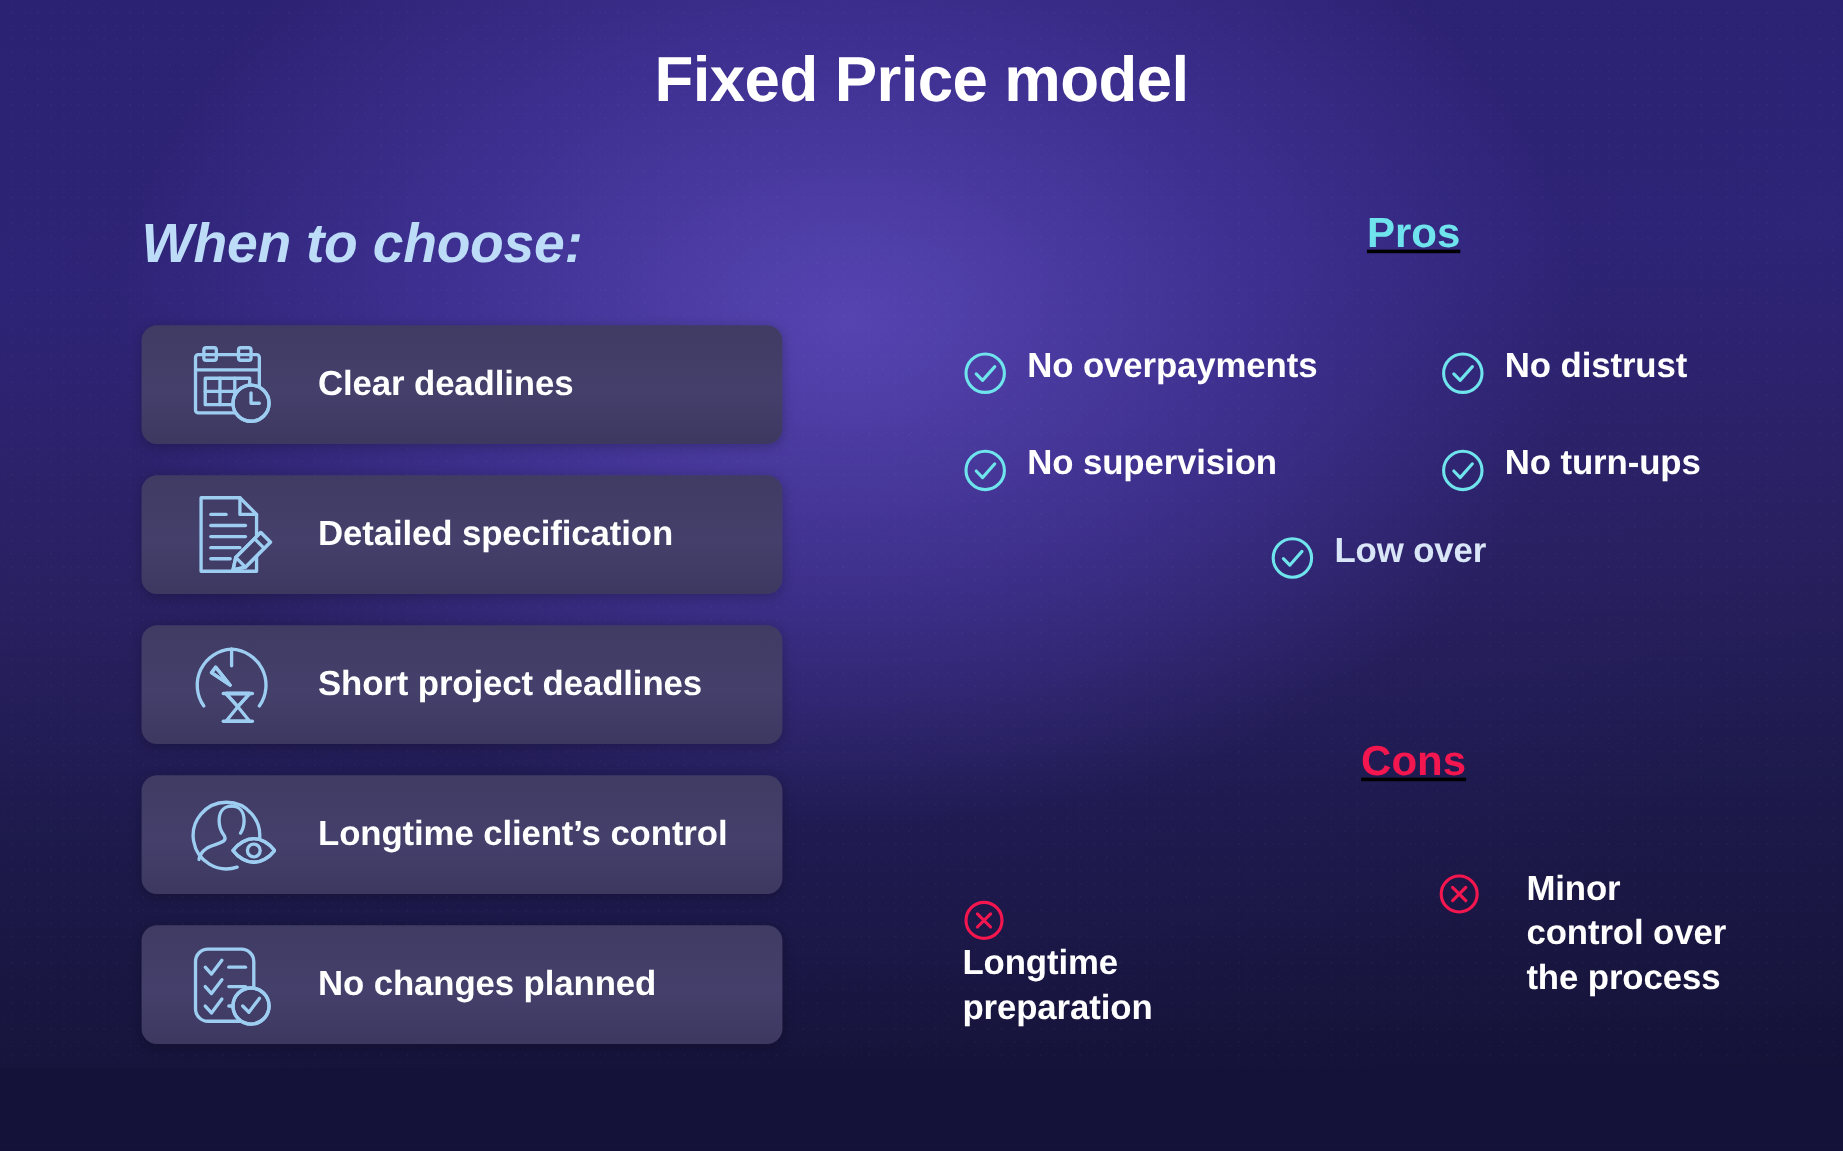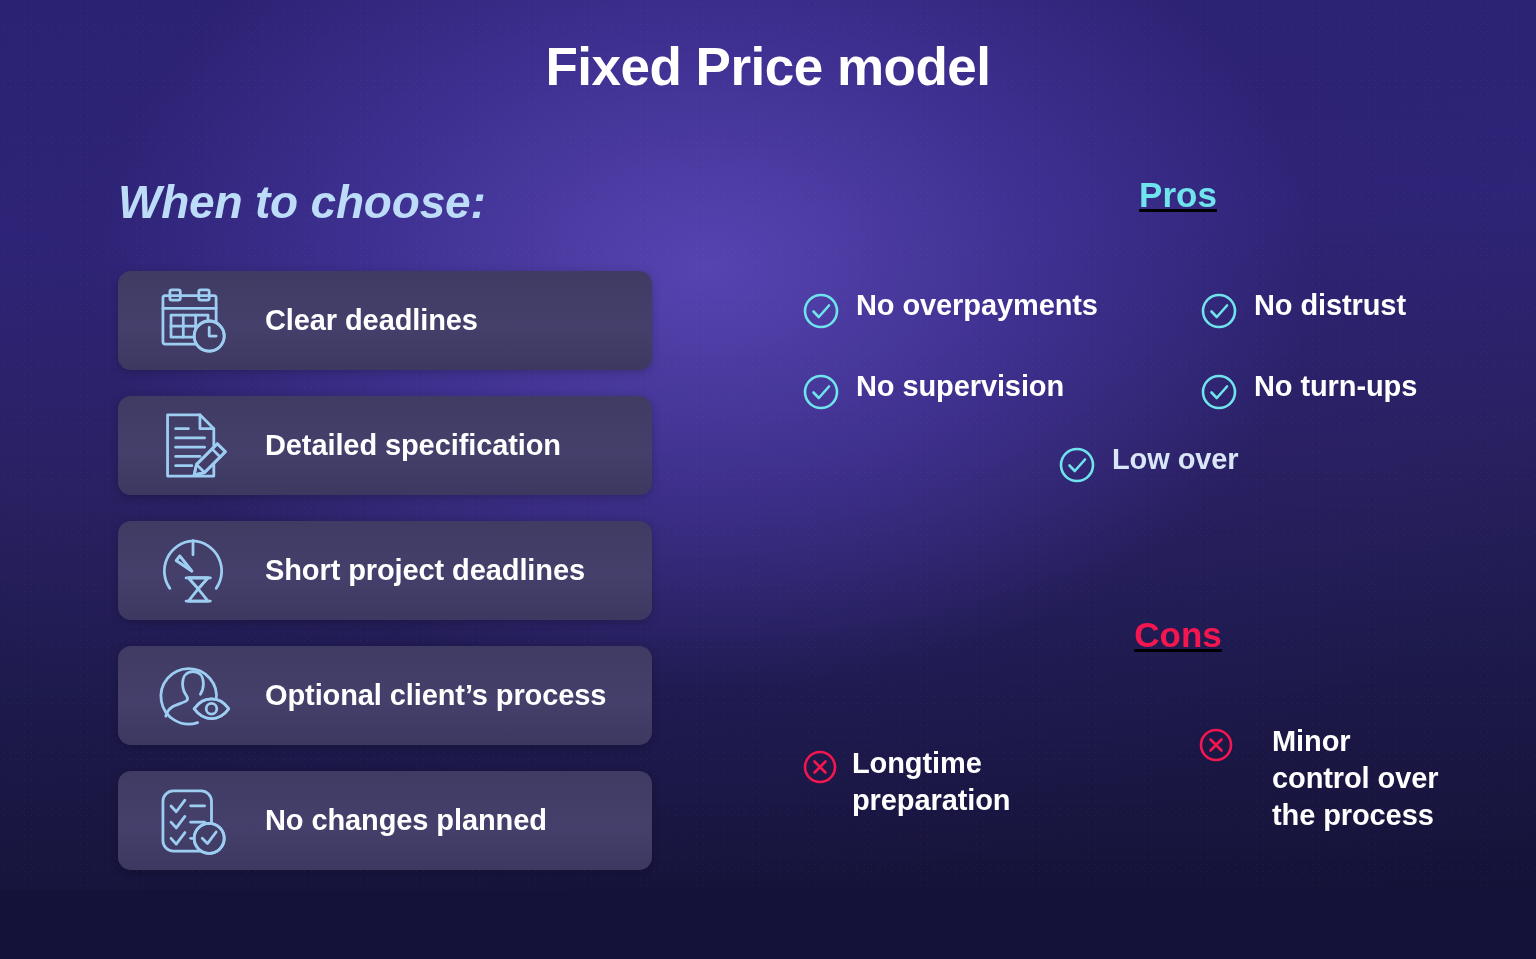--- a/index.html
+++ b/index.html
@@ -202,21 +202,21 @@
         <span class="card-icon">
           <svg viewBox="0 0 64 64" fill="none" stroke="#9ecdf2" stroke-width="2.4" stroke-linecap="round" stroke-linejoin="round">
             <path d="M52 36 A24 24 0 1 0 36 55"></path>
             <path d="M32 11 c-6 0 -9 4.5 -9 10.5 c0 5 2 8.5 3.5 10.5 c1 1.5 1 3 0 4 c-2 2 -9 3 -12.5 5.5 c-3 2 -5 5 -5.5 8"></path>
             <path d="M32 11 c6 0 9 4.5 9 10.5 c0 4 -1.3 7 -2.6 9"></path>
             <path d="M33 43 c4 -5.5 10 -8.5 15 -8.5 c5 0 11 3 15 8.5 c-4 5.5 -10 8.5 -15 8.5 c-5 0 -11 -3 -15 -8.5 Z" fill="#413d66"></path>
             <path d="M33 43 c4 -5.5 10 -8.5 15 -8.5 c5 0 11 3 15 8.5 c-4 5.5 -10 8.5 -15 8.5 c-5 0 -11 -3 -15 -8.5 Z"></path>
             <circle cx="48" cy="43" r="4.6"></circle>
           </svg>
         </span>
-        <span class="card-label">Optional client’s process</span>
+        <span class="card-label">Longtime client’s control</span>
       </div>
 
       <div class="card">
         <span class="card-icon">
           <svg viewBox="0 0 64 64" fill="none" stroke="#9ecdf2" stroke-width="2.4" stroke-linecap="round" stroke-linejoin="round">
             <rect x="6" y="6" width="42" height="52" rx="9"></rect>
             <polyline points="13,19 17.5,24 25,14"></polyline>
             <polyline points="13,33 17.5,38 25,28"></polyline>
             <polyline points="13,47 17.5,52 25,42"></polyline>
             <line x1="30" y1="19" x2="42" y2="19"></line>
@@ -288,21 +288,21 @@
         </span>
         <span class="txt">Low over</span>
       </div>
 
     </div>
 
     <div class="cons-heading" style="margin-top:188px;">Cons</div>
 
     <div class="cons-block">
 
-      <div class="item cons-item wrap" style="left:42px; top:72px; width:260px;">
+      <div class="item cons-item wrap" style="left:42px; top:72px; width:260px;flex-direction:column;">
         <span class="bullet">
           <svg width="36" height="36" viewBox="0 0 36 36" fill="none" stroke="#f4164f" stroke-width="2.6" stroke-linecap="round" stroke-linejoin="round">
             <circle cx="18" cy="18" r="15"></circle>
             <line x1="12.5" y1="12.5" x2="23.5" y2="23.5"></line>
             <line x1="23.5" y1="12.5" x2="12.5" y2="23.5"></line>
           </svg>
         </span>
         <span class="txt">Longtime preparation</span>
       </div>
 

